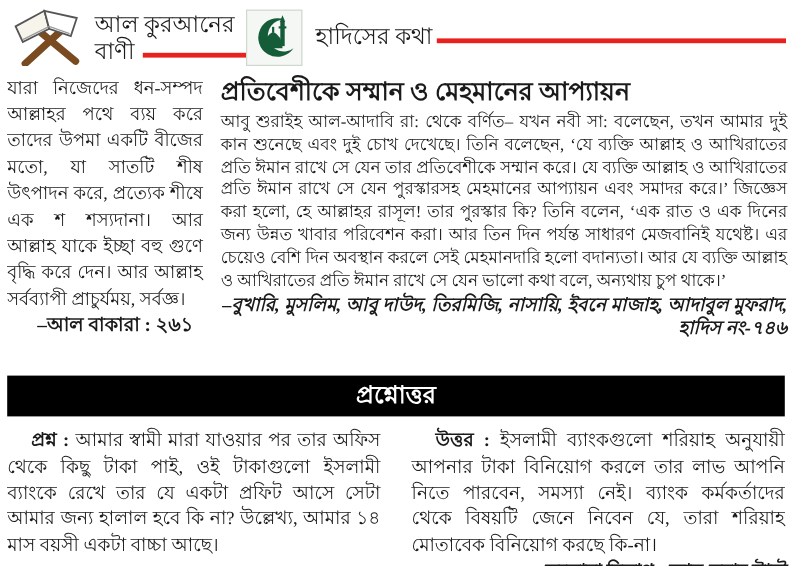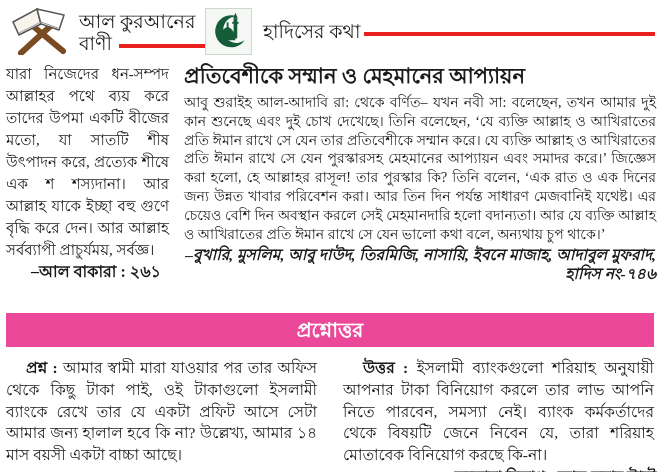--- a/index.html
+++ b/index.html
@@ -65,21 +65,21 @@
     text-align: justify; text-justify: inter-word;
   }
   .hadith-sec .ref {
     font-size: 15.5px; font-weight: bold; font-style: italic;
     text-align: right; line-height: 19px; margin-top: 1px;
   }
 
   
   .qa-banner {
     position: absolute; left: 6px; top: 313px; width: 648px; height: 34px;
-    background: #ec4899; color: #ffffff;
+    background: #000000; color: #ffffff;
     font-size: 20px; font-weight: bold; text-align: center; line-height: 34px;
   }
 
   
   .qa-row {
     position: absolute; left: 6px; right: 6px; top: 357px;
     display: flex; gap: 26px;
   }
   .qa-col { width: 311px; }
   .qa-col p {

